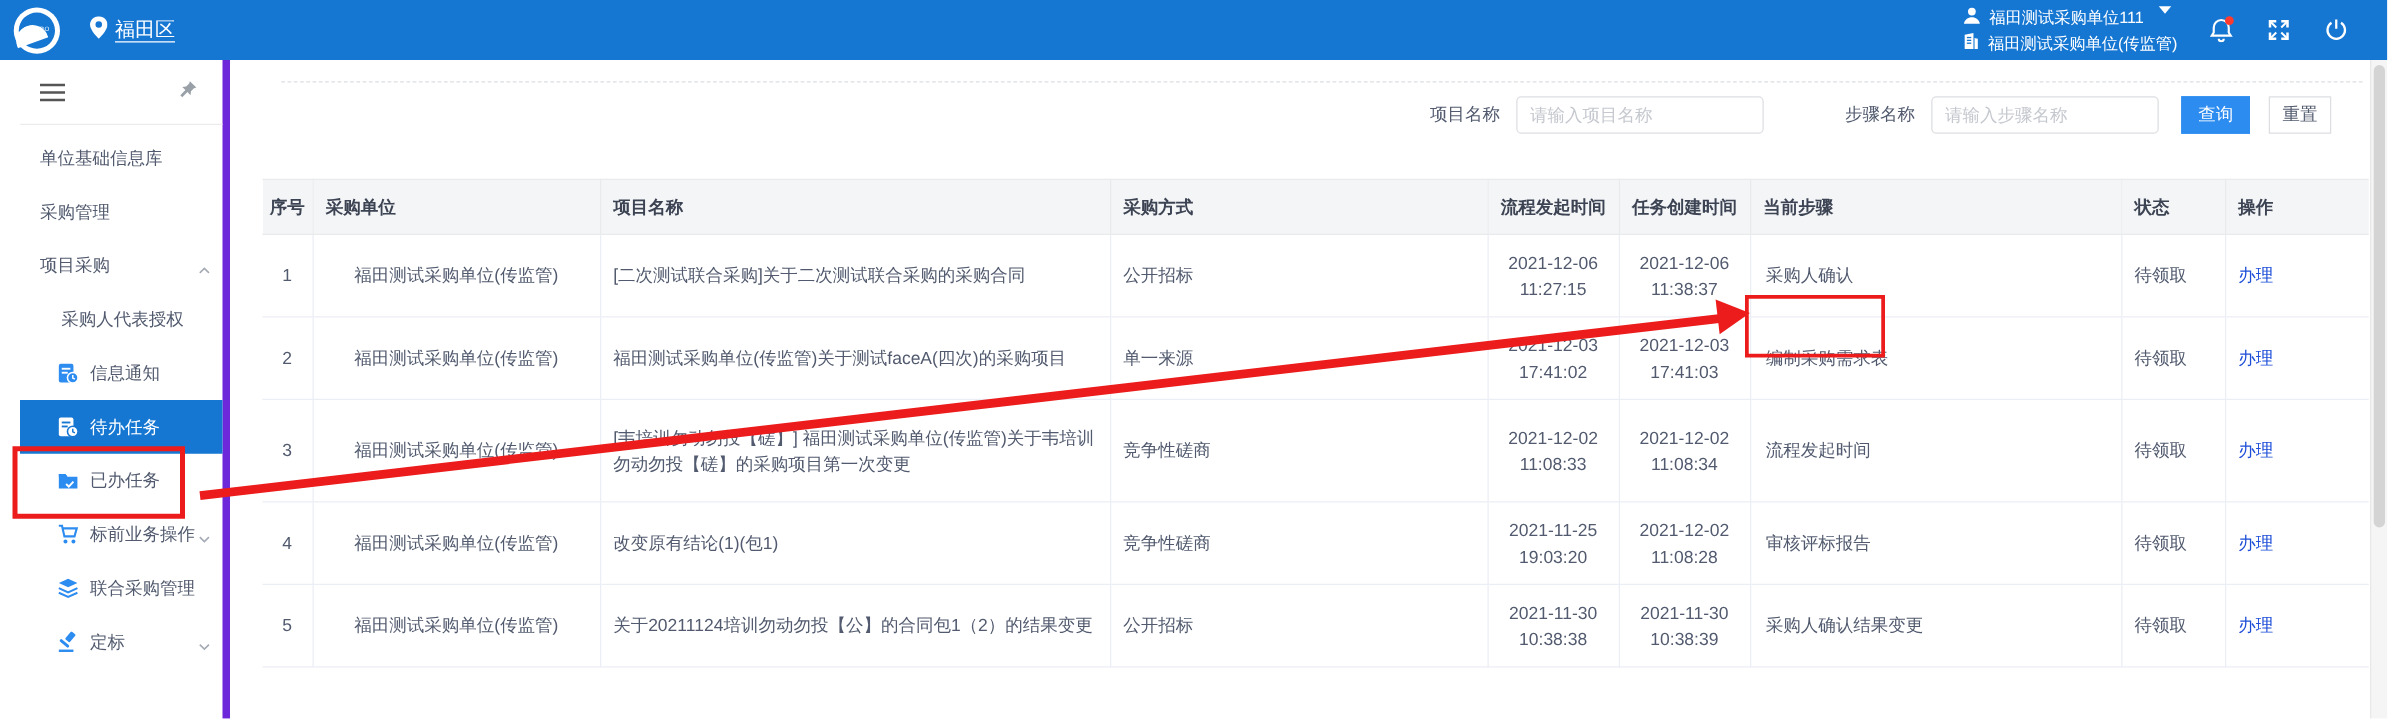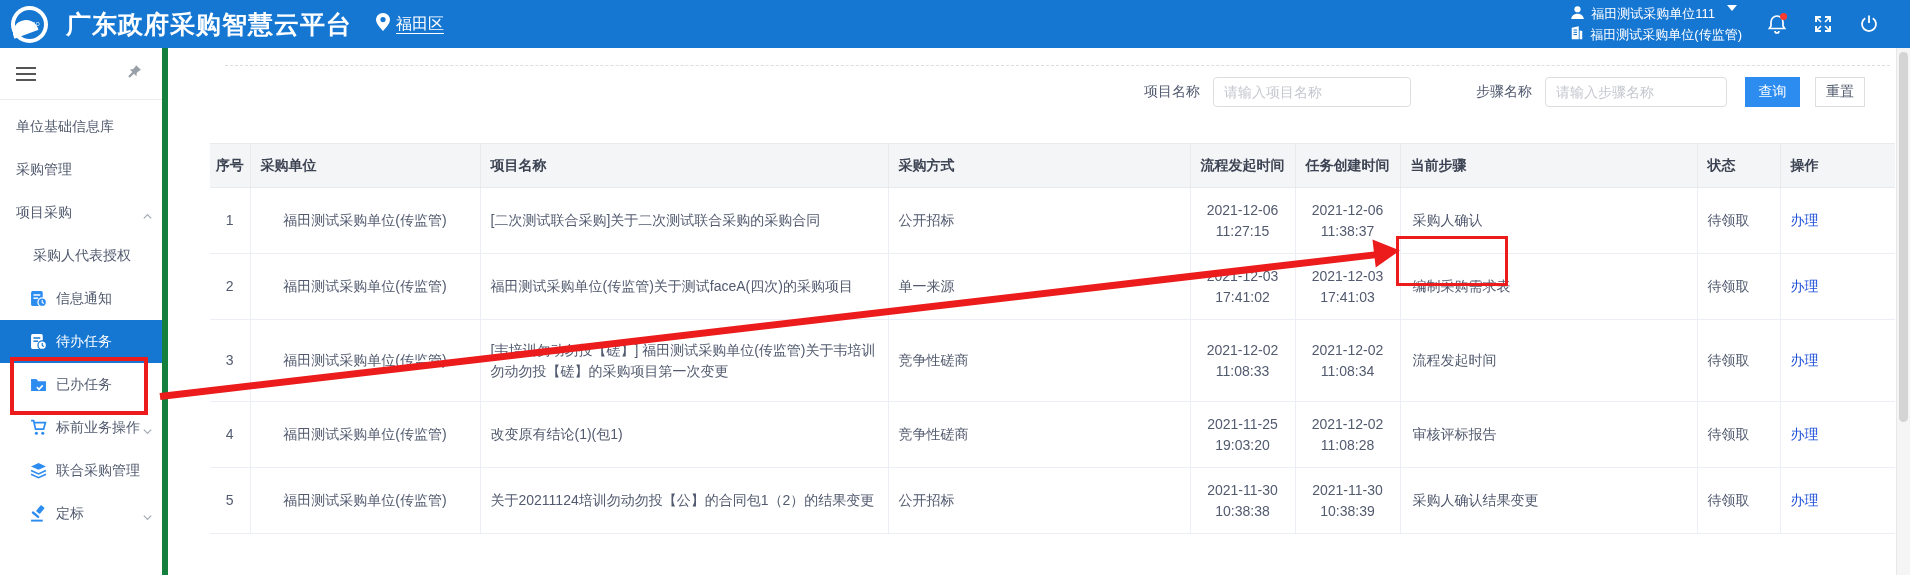--- a/index.html
+++ b/index.html
@@ -17,21 +17,21 @@
   .loc { display:flex; align-items:center; margin-left:24px; gap:6px; }
   .loc-link { font-size:16px; color:#fff; text-decoration:underline; text-underline-offset:4px; cursor:pointer; }
   .top-right { position:absolute; right:30px; top:0; height:48px; display:flex; align-items:center; gap:24px; }
   .user-block { display:flex; flex-direction:column; justify-content:center; gap:3px; font-size:13px; }
   .user-line { display:flex; align-items:flex-start; gap:6px; white-space:nowrap; }
   .caret-down-white { width:0; height:0; border-left:5px solid transparent; border-right:5px solid transparent; border-top:6px solid #fff; margin-left:6px; }
   .tb-icon { position:relative; width:22px; height:22px; display:flex; align-items:center; justify-content:center; cursor:pointer; }
   .bell-dot { position:absolute; right:1px; top:0; width:7px; height:7px; border-radius:50%; background:#ff3b30; }
 
   
-  .sidebar { position:absolute; left:0; top:48px; width:168px; height:527px; background:#fff; border-right:6px solid #15803d; z-index:2; }
+  .sidebar { position:absolute; left:16px; top:48px; width:168px; height:527px; background:#fff; border-right:6px solid #6d28d9; z-index:2; }
   .side-top { height:52px; display:flex; align-items:center; justify-content:space-between; padding:0 20px 0 16px; border-bottom:1px solid #ececec; }
   .burger { width:20px; height:14px; border-top:2px solid #555; border-bottom:2px solid #555; position:relative; cursor:pointer; }
   .burger::after { content:""; position:absolute; left:0; top:4px; width:20px; height:2px; background:#555; }
   .menu { padding-top:5px; }
   .menu-item { position:relative; height:43px; display:flex; align-items:center; font-size:14px; color:#515a6e; cursor:pointer; white-space:nowrap; }
   .menu-item.lv-top { padding-left:16px; }
   .menu-item.lv-sub { padding-left:33px; }
   .menu-item.lv-icon { padding-left:30px; }
   .menu-item .mi-icon { width:17px; height:17px; margin-right:9px; flex:none; display:flex; }
   .menu-item.active { background:#1677d3; color:#fff; }
@@ -77,21 +77,20 @@
 </head>
 <body>
 
 <div class="app">
 
   <div class="topbar">
     <div class="logo">
       <div class="swirl"></div>
       <div class="logo-txt">GDGPO</div>
     </div>
-    <div class="app-title">广东政府采购智慧云平台</div>
     <div class="loc">
       <span>
         <svg width="14" height="18" viewBox="0 0 14 18">
             <path d="M7 0C3.1 0 0 3 0 6.8 0 11.4 7 18 7 18s7-6.6 7-11.2C14 3 10.9 0 7 0z" fill="#fff"></path>
             <circle cx="7" cy="6.6" r="2.6" fill="#1677d3"></circle>
           </svg>
       </span>
       <span class="loc-link">福田区</span>
     </div>
     <div class="top-right">

